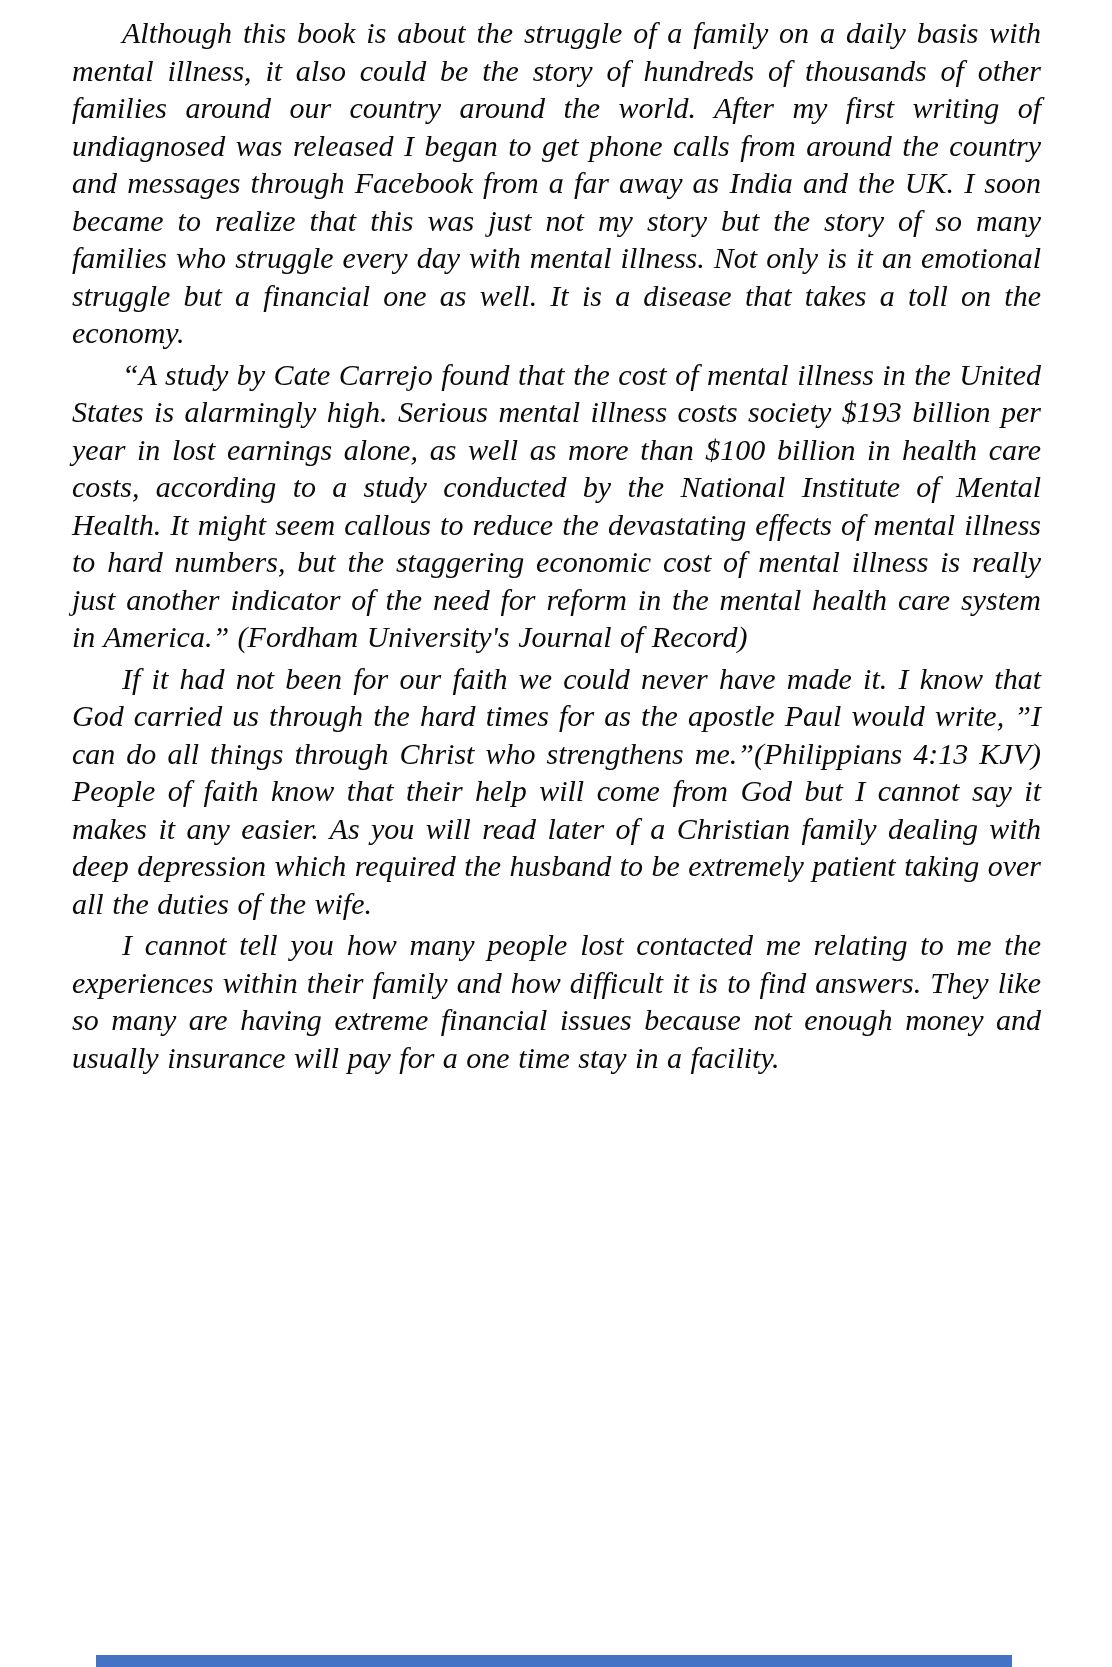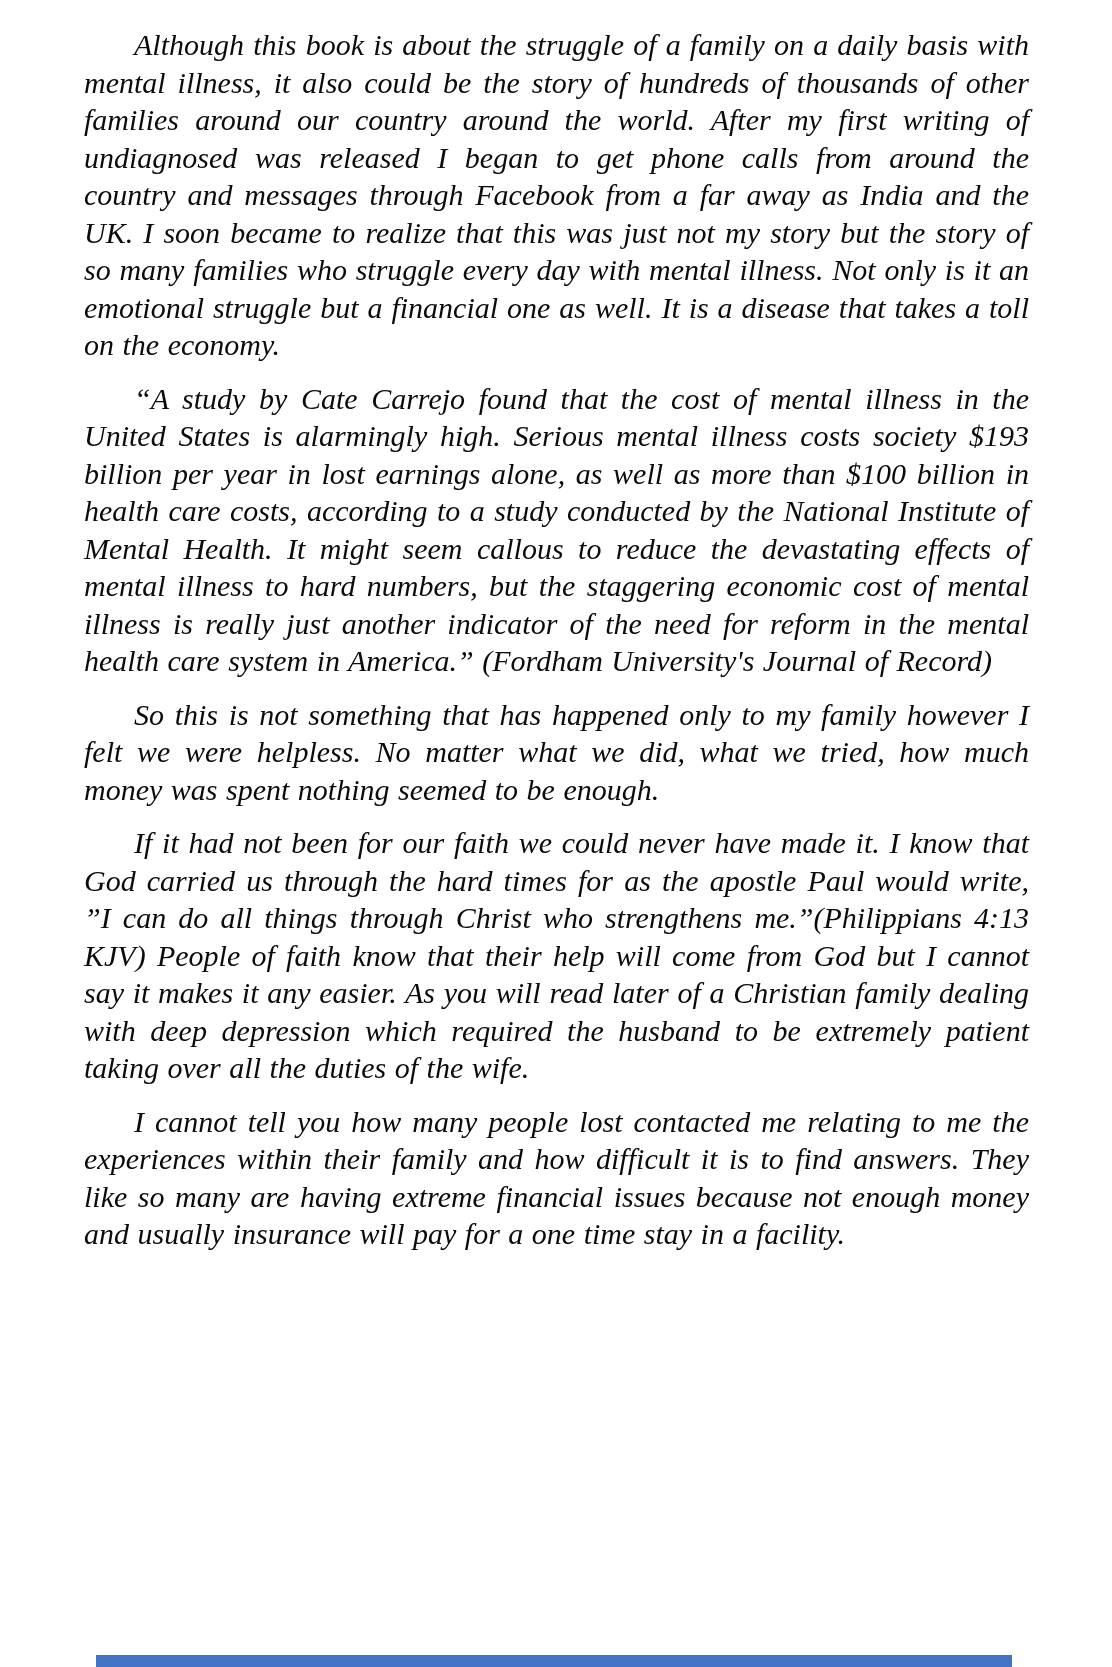--- a/index.html
+++ b/index.html
@@ -15,21 +15,21 @@
     overflow: hidden;
     font-family: "Liberation Serif", "DejaVu Serif", serif;
   }
   .content {
     position: absolute;
     top: 10px;
     left: 68px;
     width: 977px;
   }
   .content p {
-    margin: 16px;
+    margin: 4px;
     padding: 0;
     font-style: italic;
     font-size: 30px;
     line-height: 37.5px;
     color: #0b0b0b;
     text-align: justify;
     text-indent: 50px;
     word-spacing: 1px;
   }
   .footer-bar {
@@ -40,18 +40,17 @@
     height: 12px;
   }
 </style>
 </head>
 <body>
 
 <div class="page">
   <div class="content">
     <p>Although this book is about the struggle of a family on a daily basis with mental illness, it also could be the story of hundreds of thousands of other families around our country around the world. After my first writing of undiagnosed was released I began to get phone calls from around the country and messages through Facebook from a far away as India and the UK. I soon became to realize that this was just not my story but the story of so many families who struggle every day with mental illness. Not only is it an emotional struggle but a financial one as well. It is a disease that takes a toll on the economy.</p>
     <p>“A study by Cate Carrejo found that the cost of mental illness in the United States is alarmingly high. Serious mental illness costs society $193 billion per year in lost earnings alone, as well as more than $100 billion in health care costs, according to a study conducted by the National Institute of Mental Health. It might seem callous to reduce the devastating effects of mental illness to hard numbers, but the staggering economic cost of mental illness is really just another indicator of the need for reform in the mental health care system in America.” (Fordham University's Journal of Record)</p>
-    <p>So this is not something that has happened only to my family however I felt we were helpless. No matter what we did, what we tried, how much money was spent nothing seemed to be enough.</p>
     <p>If it had not been for our faith we could never have made it. I know that God carried us through the hard times for as the apostle Paul would write, ”I can do all things through Christ who strengthens me.”(Philippians 4:13 KJV) People of faith know that their help will come from God but I cannot say it makes it any easier. As you will read later of a Christian family dealing with deep depression which required the husband to be extremely patient taking over all the duties of the wife.</p>
     <p>I cannot tell you how many people lost contacted me relating to me the experiences within their family and how difficult it is to find answers. They like so many are having extreme financial issues because not enough money and usually insurance will pay for a one time stay in a facility.</p>
   </div>
   <div class="footer-bar" style="background: rgb(68, 114, 196);"></div>
 </div>
 
 </body></html>

